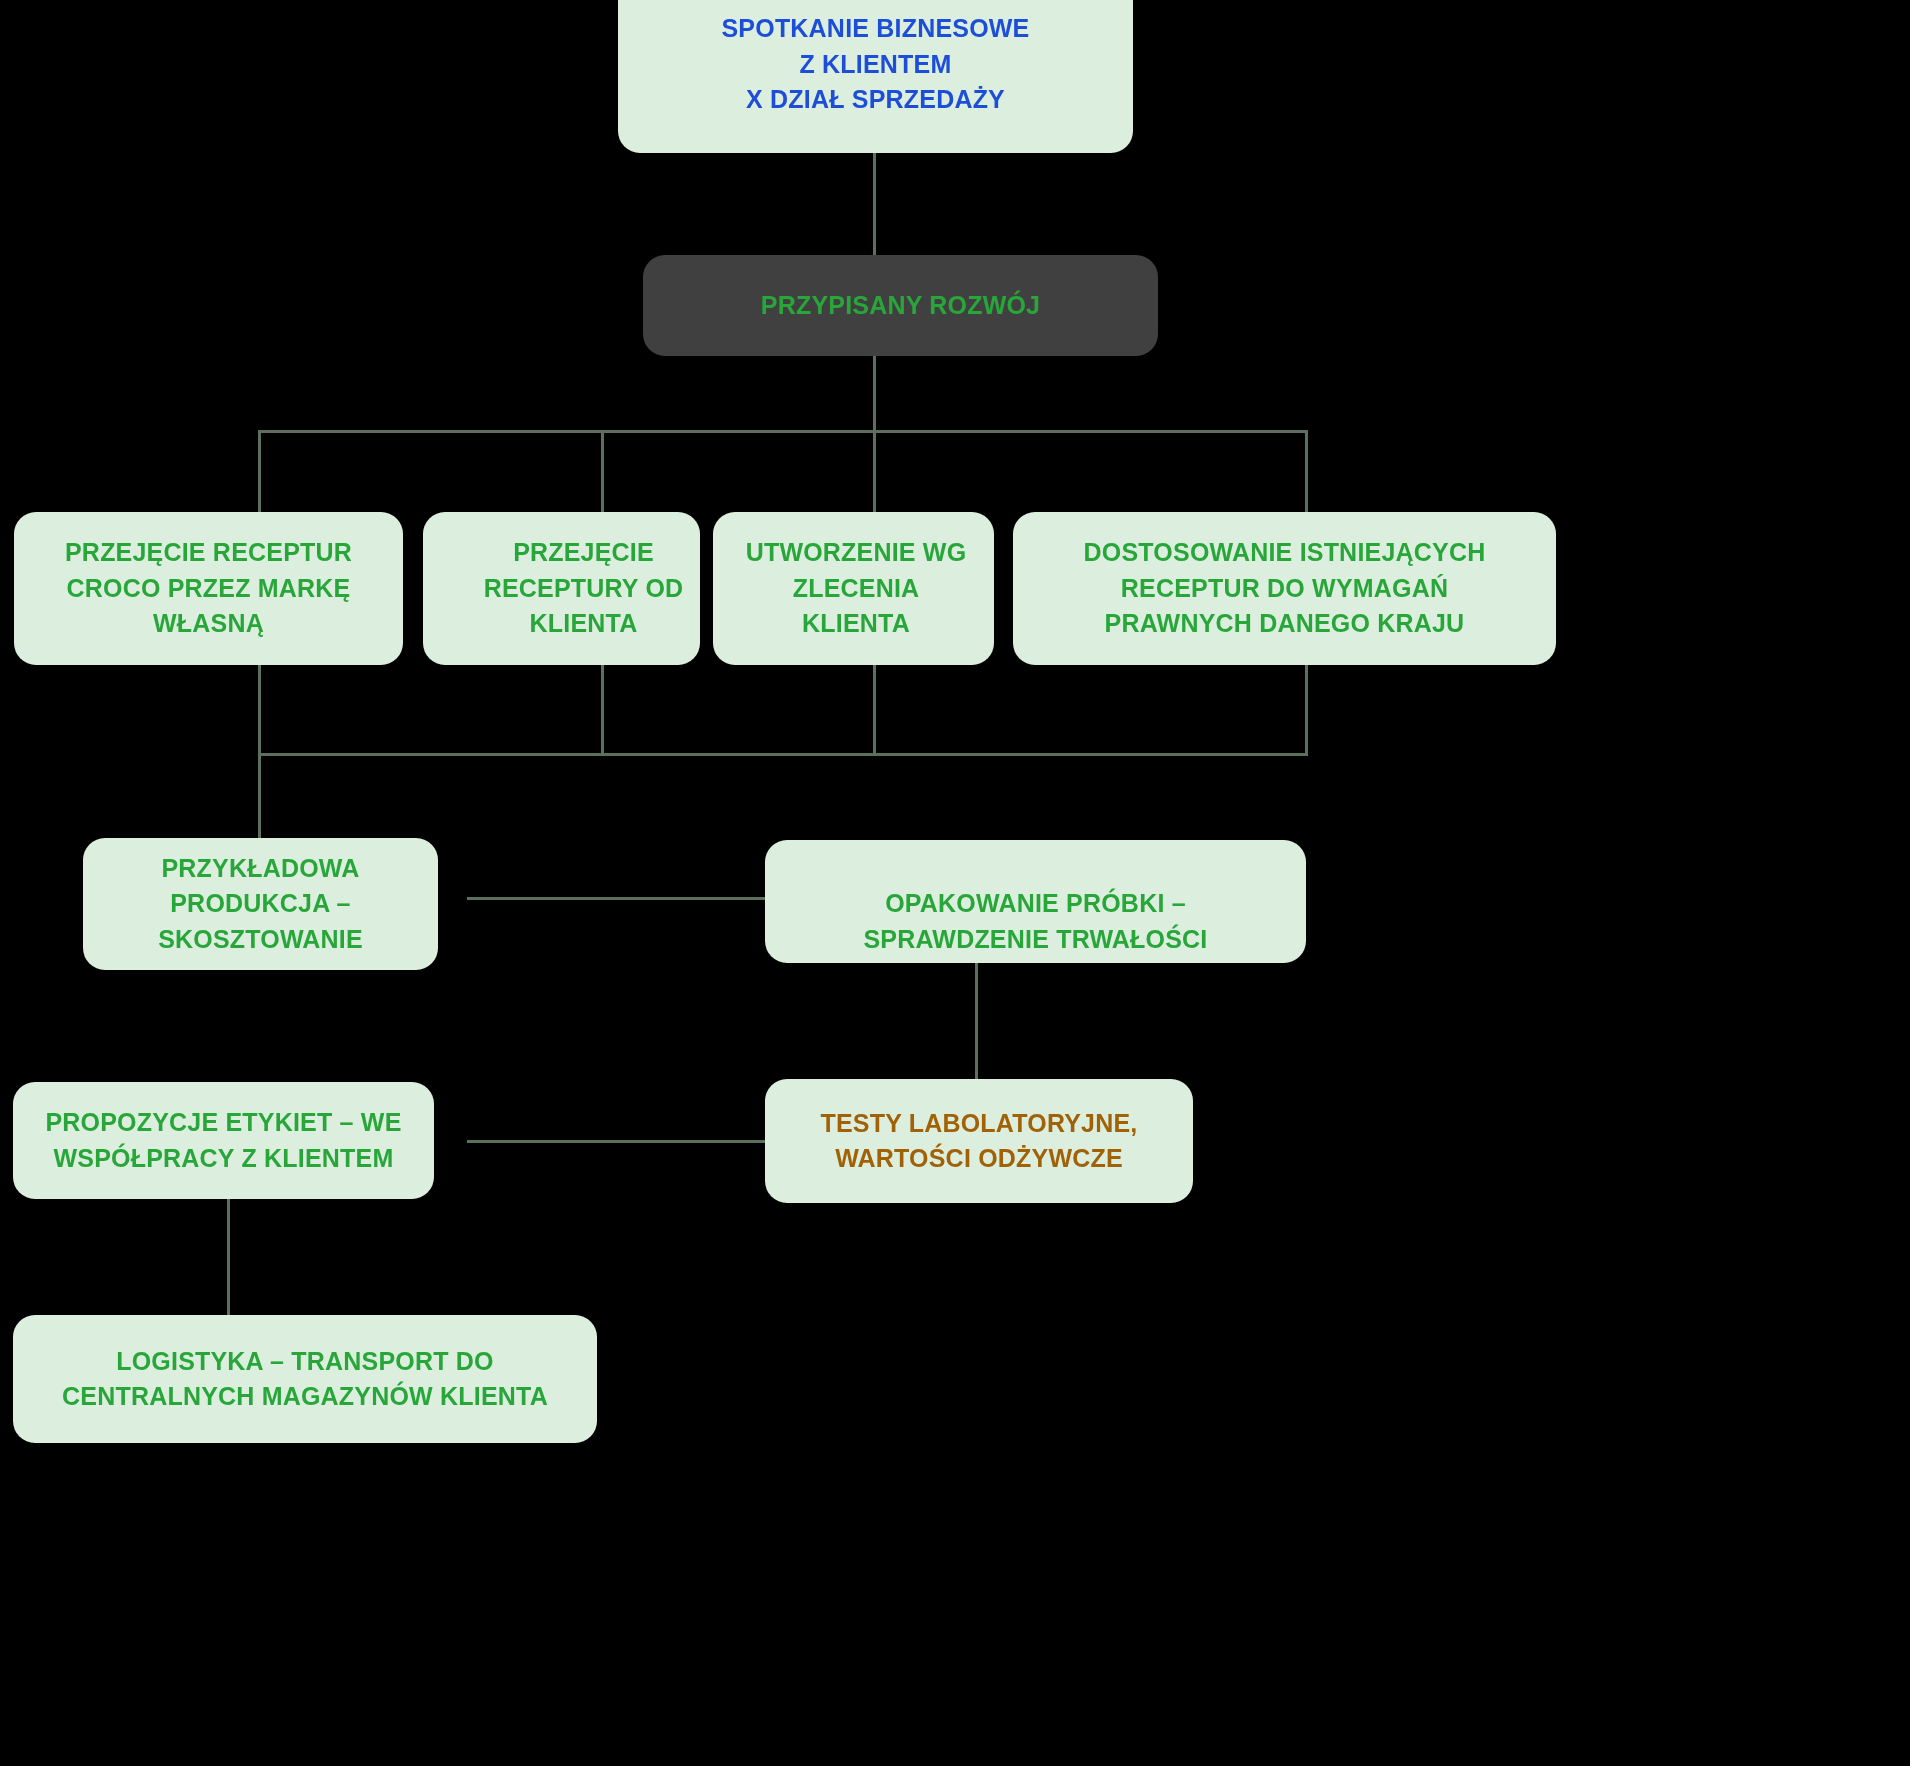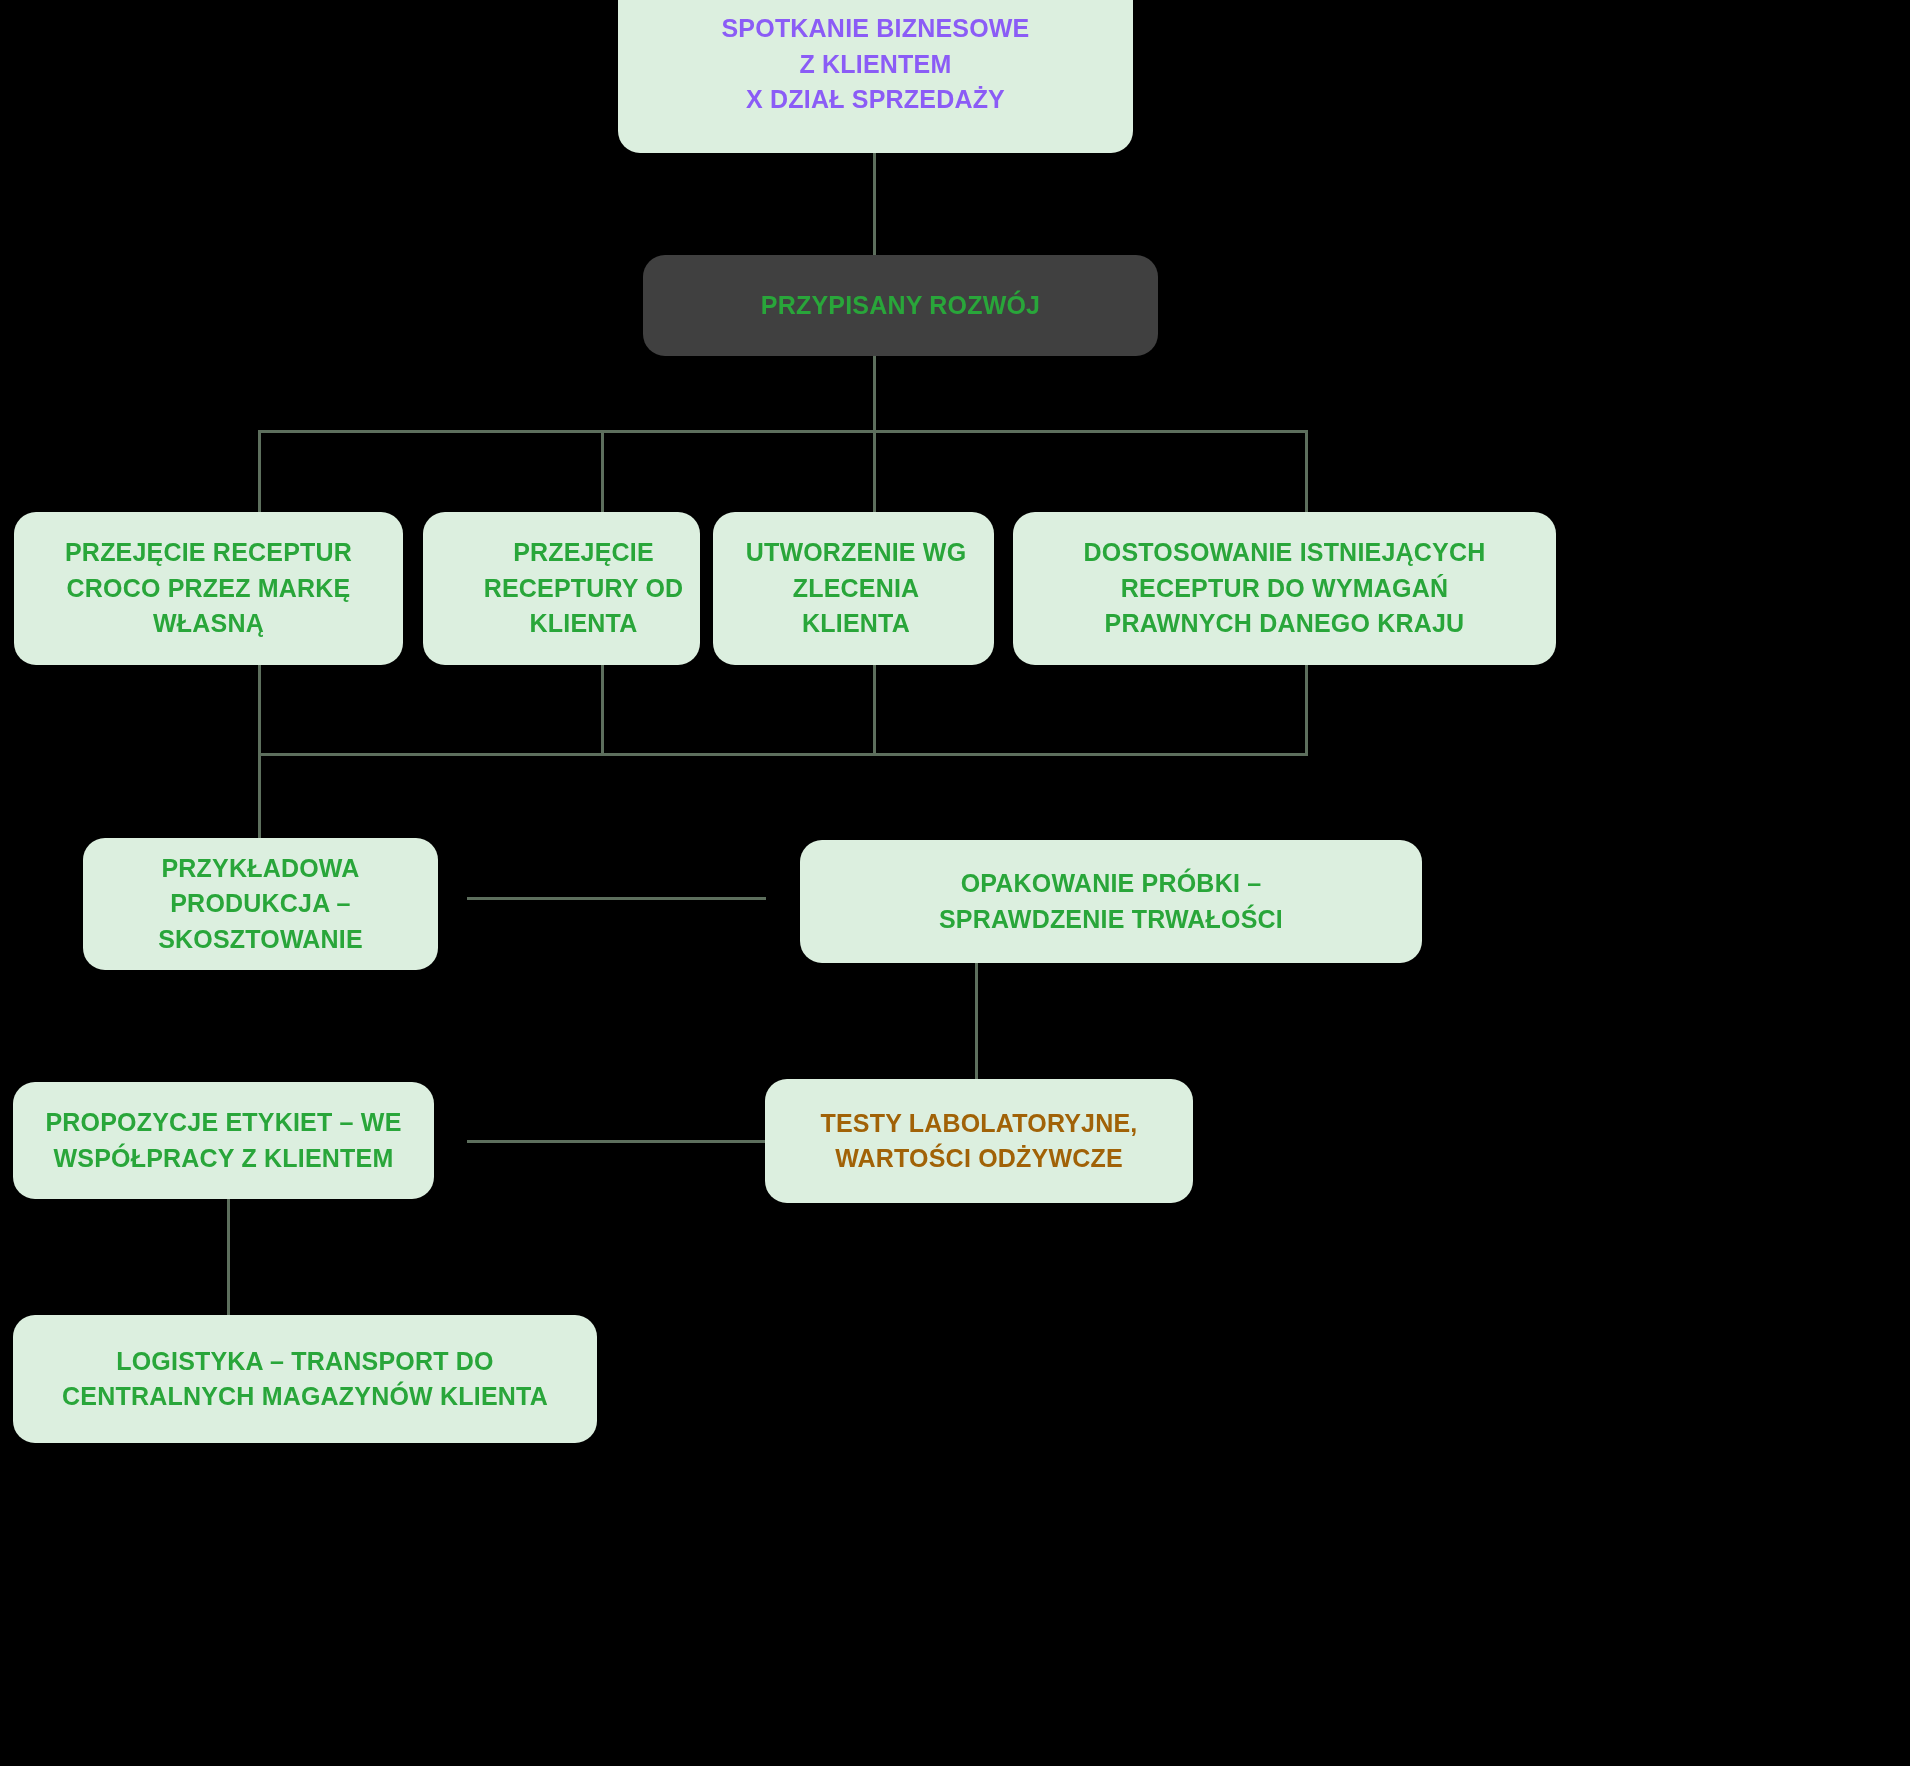--- a/index.html
+++ b/index.html
@@ -59,21 +59,21 @@
     <div class="connector v" style="background: rgb(93, 111, 93); left: 601px; top: 665px; height: 90px;"></div>
     <div class="connector v" style="background: rgb(93, 111, 93); left: 873px; top: 665px; height: 90px;"></div>
     <div class="connector v" style="background: rgb(93, 111, 93); left: 1305px; top: 665px; height: 90px;"></div>
     <div class="connector h" style="background: rgb(93, 111, 93); left: 258px; top: 753px; width: 1050px;"></div>
     <div class="connector v" style="background: rgb(93, 111, 93); left: 258px; top: 753px; height: 85px;"></div>
     <div class="connector h" style="background: rgb(93, 111, 93); left: 467px; top: 897px; width: 299px;"></div>
     <div class="connector v" style="background: rgb(93, 111, 93); left: 975px; top: 963px; height: 117px;"></div>
     <div class="connector h" style="background: rgb(93, 111, 93); left: 467px; top: 1140px; width: 299px;"></div>
     <div class="connector v" style="background: rgb(93, 111, 93); left: 227px; top: 1199px; height: 118px;"></div>
     <div class="node" style="left: 618px; top: -24px; width: 515px; height: 177px; background: rgb(220, 239, 223);">
-      <div class="node-label" style="color: #8b5cf6;">SPOTKANIE BIZNESOWE
+      <div class="node-label" style="color: #1d4ed8;">SPOTKANIE BIZNESOWE
 Z KLIENTEM
 X DZIAŁ SPRZEDAŻY</div>
     </div>
     <div class="node" style="left: 643px; top: 255px; width: 515px; height: 101px; background: #404040;">
       <div class="node-label" style="color: rgb(41, 166, 58);">PRZYPISANY ROZWÓJ</div>
     </div>
     <div class="node" style="left: 14px; top: 512px; width: 389px; height: 153px; background: rgb(220, 239, 223);">
       <div class="node-label" style="color: rgb(41, 166, 58);">PRZEJĘCIE RECEPTUR
 CROCO PRZEZ MARKĘ
 WŁASNĄ</div>
@@ -91,21 +91,21 @@
     <div class="node" style="left: 1013px; top: 512px; width: 543px; height: 153px; background: rgb(220, 239, 223);">
       <div class="node-label" style="color: rgb(41, 166, 58);">DOSTOSOWANIE ISTNIEJĄCYCH
 RECEPTUR DO WYMAGAŃ
 PRAWNYCH DANEGO KRAJU</div>
     </div>
     <div class="node" style="left: 83px; top: 838px; width: 355px; height: 132px; background: rgb(220, 239, 223);">
       <div class="node-label" style="color: rgb(41, 166, 58);">PRZYKŁADOWA
 PRODUKCJA –
 SKOSZTOWANIE</div>
     </div>
-    <div class="node" style="left: 800px; top: 840px; width: 622px; height: 123px; background: rgb(220, 239, 223);">
+    <div class="node" style="left: 765px; top: 840px; width: 541px; height: 123px; background: rgb(220, 239, 223); align-items: flex-end;">
       <div class="node-label" style="color: rgb(41, 166, 58);">OPAKOWANIE PRÓBKI –
 SPRAWDZENIE TRWAŁOŚCI</div>
     </div>
     <div class="node" style="left: 13px; top: 1082px; width: 421px; height: 117px; background: rgb(220, 239, 223);">
       <div class="node-label" style="color: rgb(41, 166, 58);">PROPOZYCJE ETYKIET – WE
 WSPÓŁPRACY Z KLIENTEM</div>
     </div>
     <div class="node" style="left: 765px; top: 1079px; width: 428px; height: 124px; background: rgb(220, 239, 223);">
       <div class="node-label" style="color: #a16207;">TESTY LABOLATORYJNE,
 WARTOŚCI ODŻYWCZE</div>

